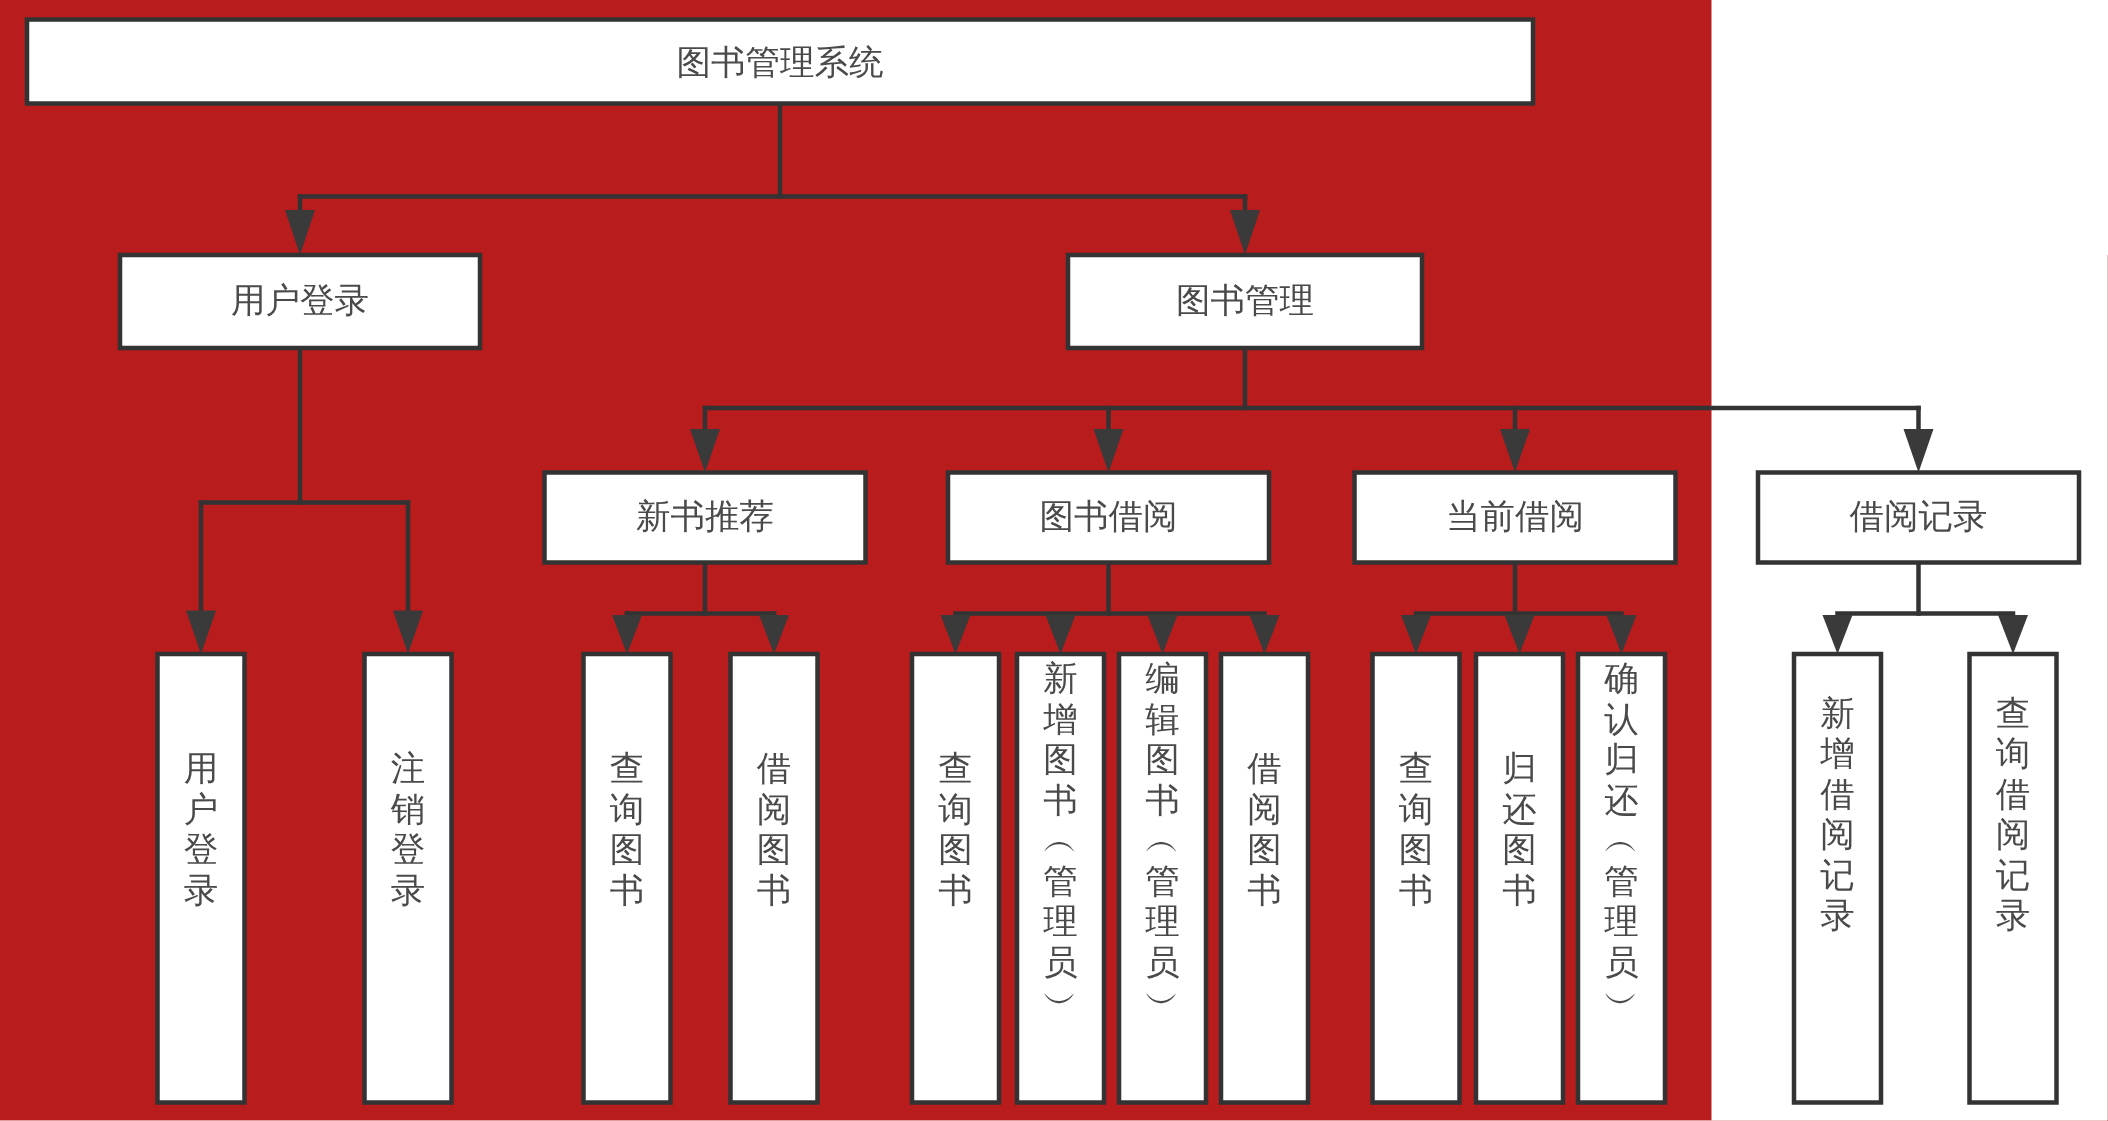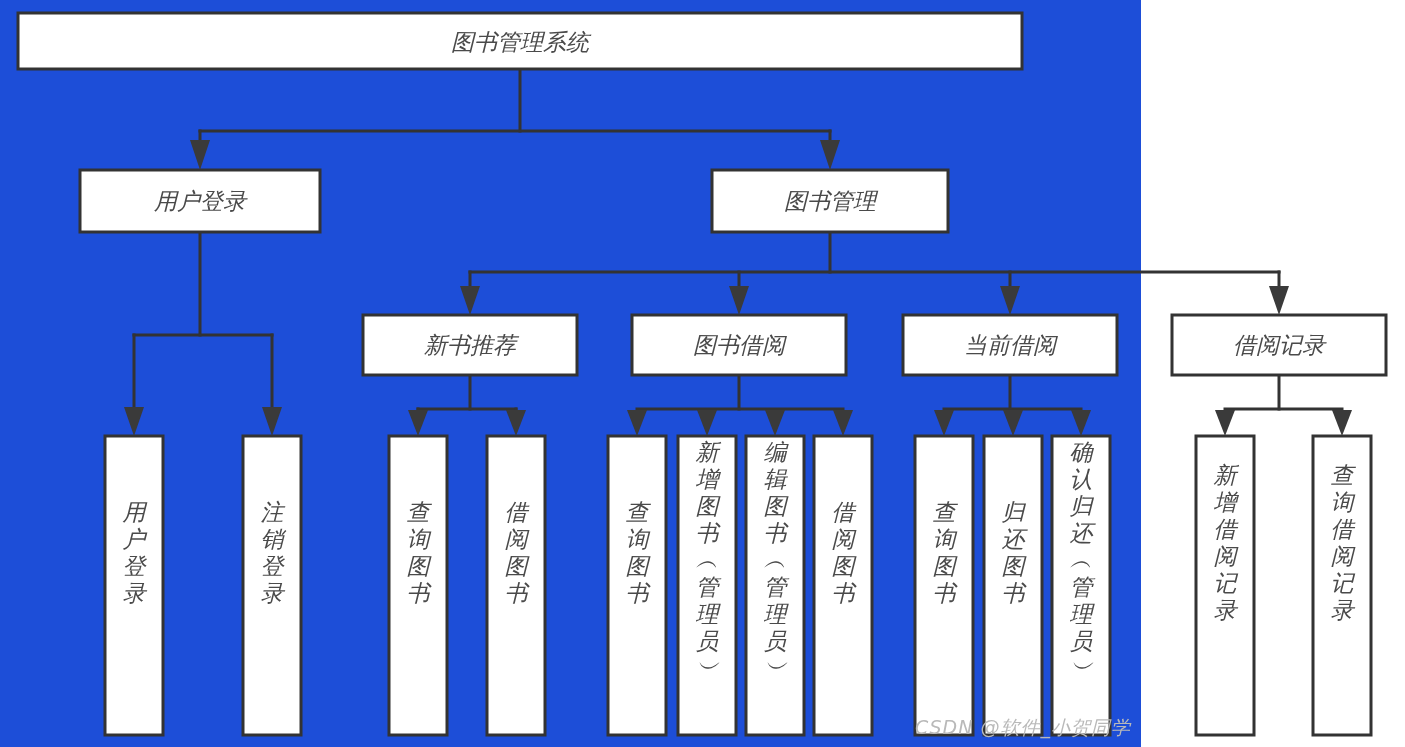--- a/index.html
+++ b/index.html
@@ -10,22 +10,21 @@
   body {
     width: 1405px;
     height: 747px;
     font-family: "DejaVu Sans", "Liberation Sans", sans-serif;
     overflow: hidden;
   }
   #diagram-root {
     position: relative;
     width: 1141px;
     height: 747px;
-    background: #1d4ed8;
-    font-style: italic;
+    background: #b91c1c;
   }
   svg.flow {
     position: absolute;
     left: 0;
     top: 0;
     width: 1405px;
     height: 747px;
   }
   .node-rect {
     fill: #ffffff;
@@ -216,15 +215,14 @@
       <rect class="node-rect" x="1196" y="436" width="58" height="299"></rect>
       <text class="node-label-vert" x="1225" y="483"><tspan x="1225" dy="0">新</tspan><tspan x="1225" dy="27">增</tspan><tspan x="1225" dy="27">借</tspan><tspan x="1225" dy="27">阅</tspan><tspan x="1225" dy="27">记</tspan><tspan x="1225" dy="27">录</tspan></text>
     </g>
     <g>
       <rect class="node-rect" x="1313" y="436" width="58" height="299"></rect>
       <text class="node-label-vert" x="1342" y="483"><tspan x="1342" dy="0">查</tspan><tspan x="1342" dy="27">询</tspan><tspan x="1342" dy="27">借</tspan><tspan x="1342" dy="27">阅</tspan><tspan x="1342" dy="27">记</tspan><tspan x="1342" dy="27">录</tspan></text>
     </g>
 
   </svg>
 
-  <div class="watermark">CSDN @软件_小贺同学</div>
 
 </div>
 
 </body></html>

